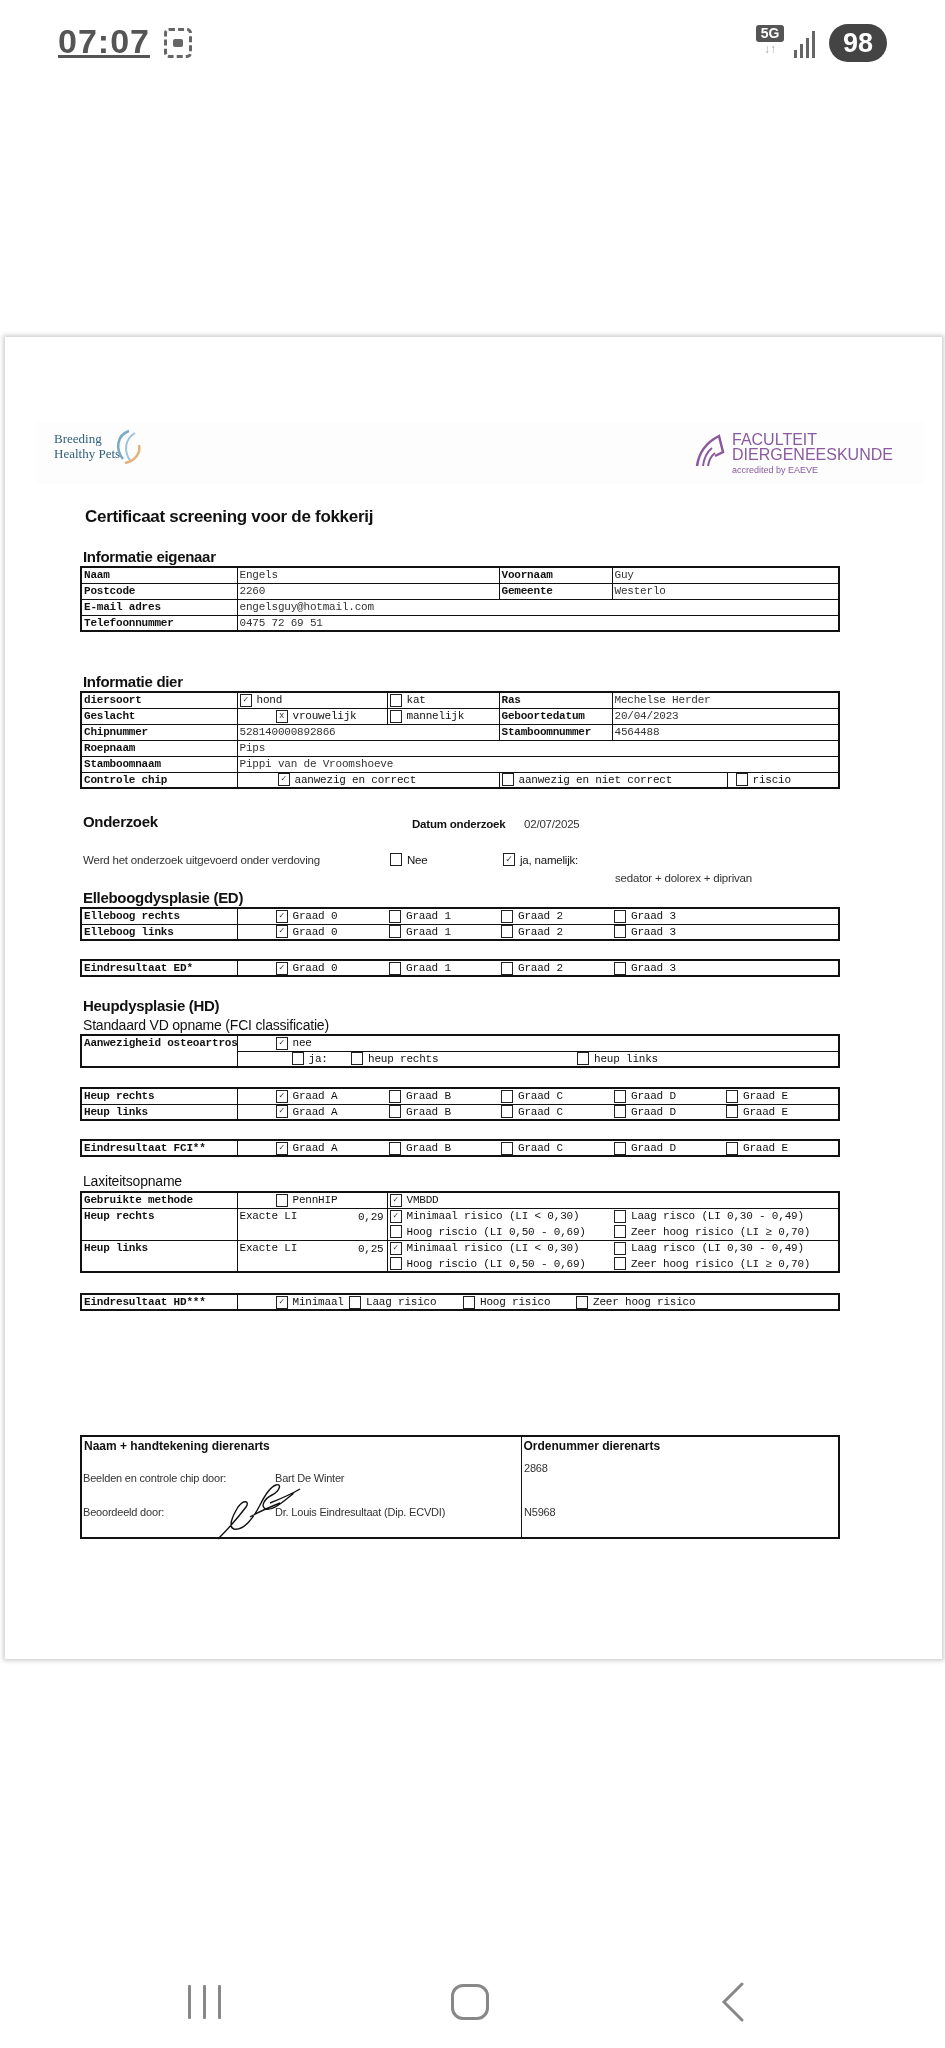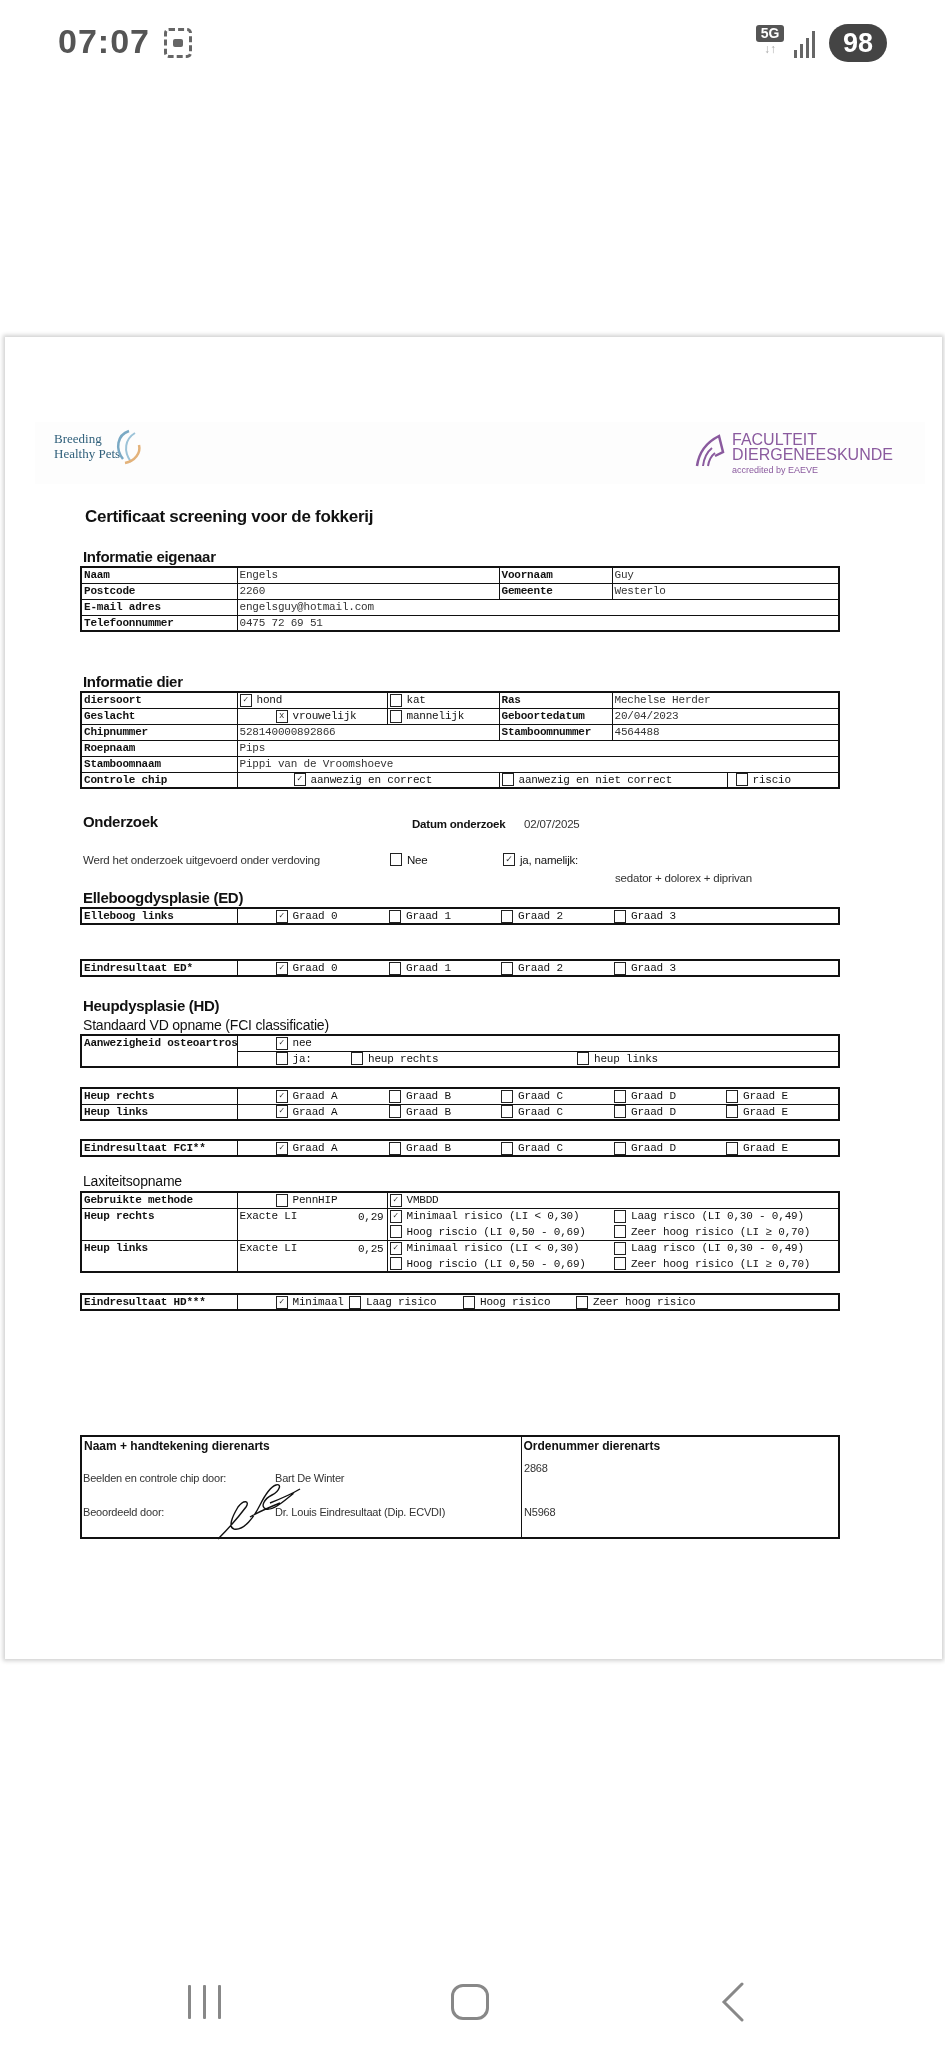--- a/index.html
+++ b/index.html
@@ -1,21 +1,21 @@
 <!DOCTYPE html>
 <html><head>
 <meta charset="utf-8">
 <style>
   * { box-sizing: border-box; margin: 0; padding: 0; }
   html, body { width: 945px; height: 2048px; background: #ffffff; overflow: hidden; }
   body { position: relative; font-family: "Liberation Sans", sans-serif; color: #111; }
 
   
   .statusbar { position: absolute; left: 0; top: 0; width: 945px; height: 90px; }
-  .sb-time { position: absolute; left: 58px; top: 22px; font-size: 34px; font-weight: bold; color: #555; letter-spacing: 1px; }
+  .sb-time { position: absolute; left: 58px; top: 22px; font-size: 34px; font-weight: bold; color: #555; letter-spacing: 1px; text-decoration: underline; }
   .sb-shot { position: absolute; left: 164px; top: 28px; width: 28px; height: 30px; border: 3px dashed #666; border-radius: 5px; }
   .sb-shot::after { content: ""; position: absolute; left: 6px; top: 8px; width: 10px; height: 8px; background: #666; border-radius: 2px; }
   .sb-5g { position: absolute; left: 756px; top: 25px; width: 28px; height: 36px; }
   .sb-5g .lbl { display: block; background: #555; color: #fff; font-size: 14px; font-weight: bold; text-align: center; border-radius: 3px; line-height: 17px; }
   .sb-5g .arr { display: block; color: #aaa; font-size: 12px; text-align: center; line-height: 14px; }
   .sb-signal { position: absolute; left: 794px; top: 28px; width: 24px; height: 30px; }
   .sb-signal span { position: absolute; bottom: 0; width: 3px; background: #666; }
   .sb-battery { position: absolute; left: 829px; top: 24px; width: 58px; height: 38px; border-radius: 19px; background: #444; color: #fff; font-weight: bold; font-size: 27px; text-align: center; line-height: 38px; }
 
   
@@ -165,21 +165,21 @@
     <tr>
       <td class="lbl">Roepnaam</td>
       <td class="val" colspan="5">Pips</td>
     </tr>
     <tr>
       <td class="lbl">Stamboomnaam</td>
       <td class="val" colspan="5">Pippi van de Vroomshoeve</td>
     </tr>
     <tr>
       <td class="lbl">Controle chip</td>
-      <td colspan="2" style="padding-left:56px"><span class="cb">✓</span><span class="opt">aanwezig en correct</span></td>
+      <td colspan="2" style="padding-left:40px"><span class="cb">✓</span><span class="opt">aanwezig en correct</span></td>
       <td colspan="2" style="border-left:none"><span class="cb"></span><span class="opt">aanwezig en niet correct</span></td>
       <td style="border-left:none;padding-left:8px"><span class="cb"></span><span class="opt">riscio</span></td>
     </tr>
   </tbody>
     </table>
 
   <div class="sec-title" style="top:476px">Onderzoek</div>
   <div class="plain bold" style="left:407px;top:481px">Datum onderzoek</div>
   <div class="plain" style="left:519px;top:481px;color:#333">02/07/2025</div>
   <div class="plain" style="left:78px;top:517px;color:#333">Werd het onderzoek uitgevoerd onder verdoving</div>
@@ -190,20 +190,27 @@
   <div class="sec-title" style="top:552px">Elleboogdysplasie (ED)</div>
   <table class="frm" style="top:570px">
     <colgroup>
         <col style="width:156px">
         <col style="width:150px">
         <col style="width:112px">
         <col style="width:113px">
         <col>
       </colgroup>
     <tbody>
+        <tr>
+      <td class="lbl">Elleboog rechts</td>
+      <td style="padding-left:38px;border-top:none;border-bottom:none;border-right:none"><span class="cb">✓</span><span class="opt">Graad 0</span></td>
+      <td style="border:none"><span class="cb"></span><span class="opt">Graad 1</span></td>
+      <td style="border:none"><span class="cb"></span><span class="opt">Graad 2</span></td>
+      <td style="border-top:none;border-bottom:none;border-left:none"><span class="cb"></span><span class="opt">Graad 3</span></td>
+    </tr>
     <tr style="border-top:1.5px solid #111">
       <td class="lbl">Elleboog links</td>
       <td style="padding-left:38px;border-bottom:none;border-right:none"><span class="cb">✓</span><span class="opt">Graad 0</span></td>
       <td style="border-left:none;border-right:none;border-bottom:none"><span class="cb"></span><span class="opt">Graad 1</span></td>
       <td style="border-left:none;border-right:none;border-bottom:none"><span class="cb"></span><span class="opt">Graad 2</span></td>
       <td style="border-left:none;border-bottom:none"><span class="cb"></span><span class="opt">Graad 3</span></td>
     </tr>
   </tbody>
     </table>
 
@@ -234,21 +241,21 @@
         <col style="width:112px">
         <col style="width:226px">
         <col>
       </colgroup>
     <tbody>
         <tr>
       <td class="lbl" rowspan="2" style="vertical-align:top">Aanwezigheid osteoartrose</td>
       <td colspan="3" style="padding-left:38px"><span class="cb">✓</span><span class="opt">nee</span></td>
     </tr>
     <tr>
-      <td style="padding-left:38px;border-right:none"><span class="cb"></span><span class="opt">ja:</span></td>
+      <td style="padding-left:54px;border-right:none"><span class="cb"></span><span class="opt">ja:</span></td>
       <td style="border-left:none;border-right:none"><span class="cb"></span><span class="opt">heup rechts</span></td>
       <td style="border-left:none"><span class="cb"></span><span class="opt">heup links</span></td>
     </tr>
   </tbody>
     </table>
 
   <table class="frm" style="top:750px">
     <colgroup>
         <col style="width:156px">
         <col style="width:150px">

